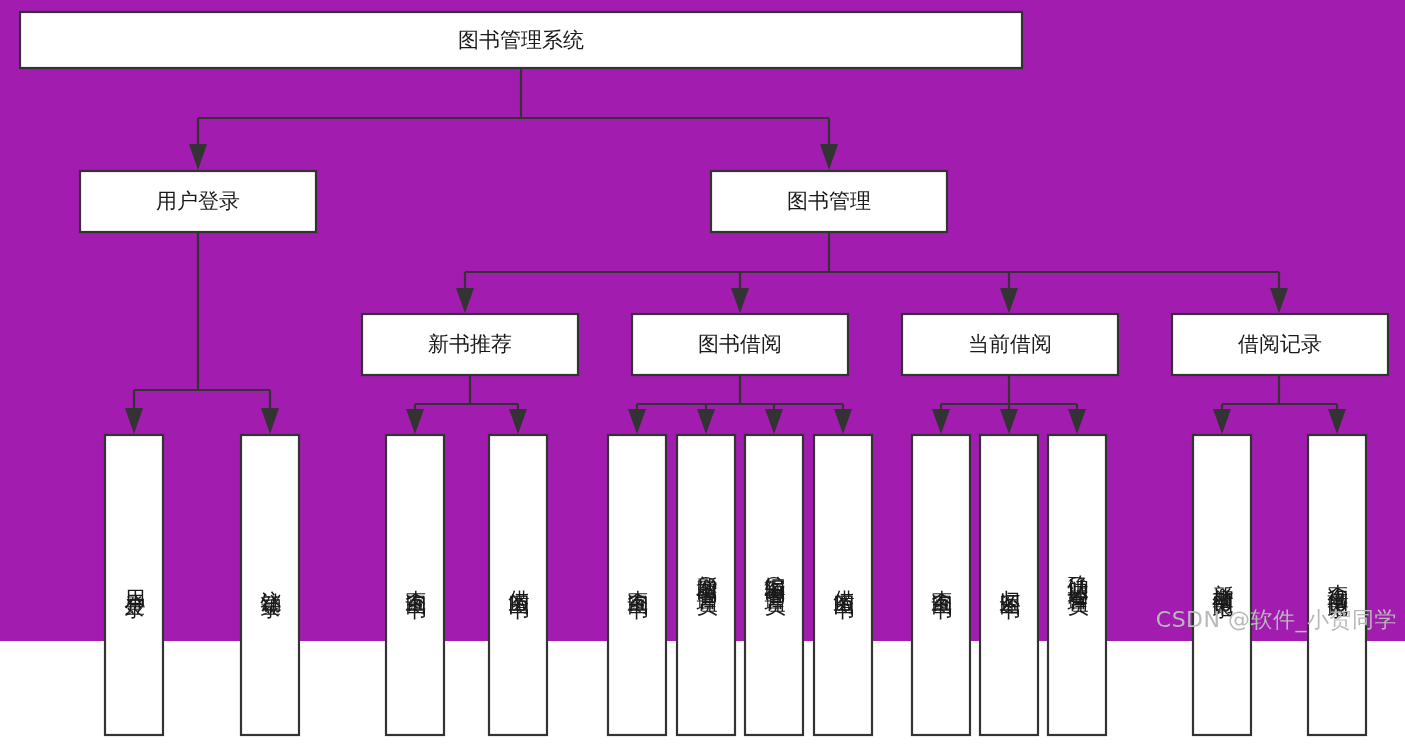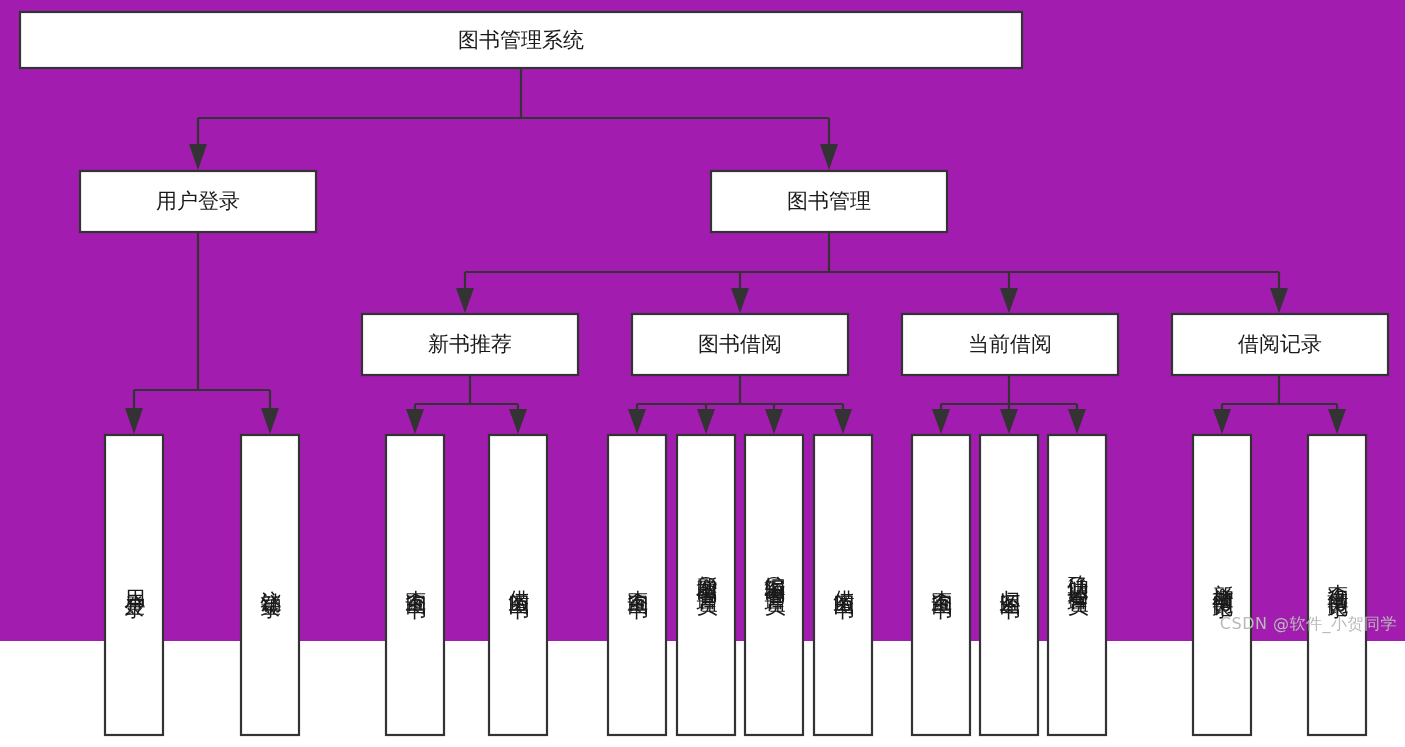--- a/index.html
+++ b/index.html
@@ -56,21 +56,21 @@
   }
   .arrow-head {
     fill: #333333;
     stroke: none;
   }
   #watermark {
     position: absolute;
     right: 8px;
     bottom: 6px;
     font-family: "DejaVu Sans", "Liberation Sans", sans-serif;
-    font-size: 16px;
+    font-size: 22px;
     color: #b9b9b9;
     letter-spacing: 0.5px;
     white-space: nowrap;
     pointer-events: none;
   }
 </style>
 </head>
 <body>
 
 <div id="diagram-root">

